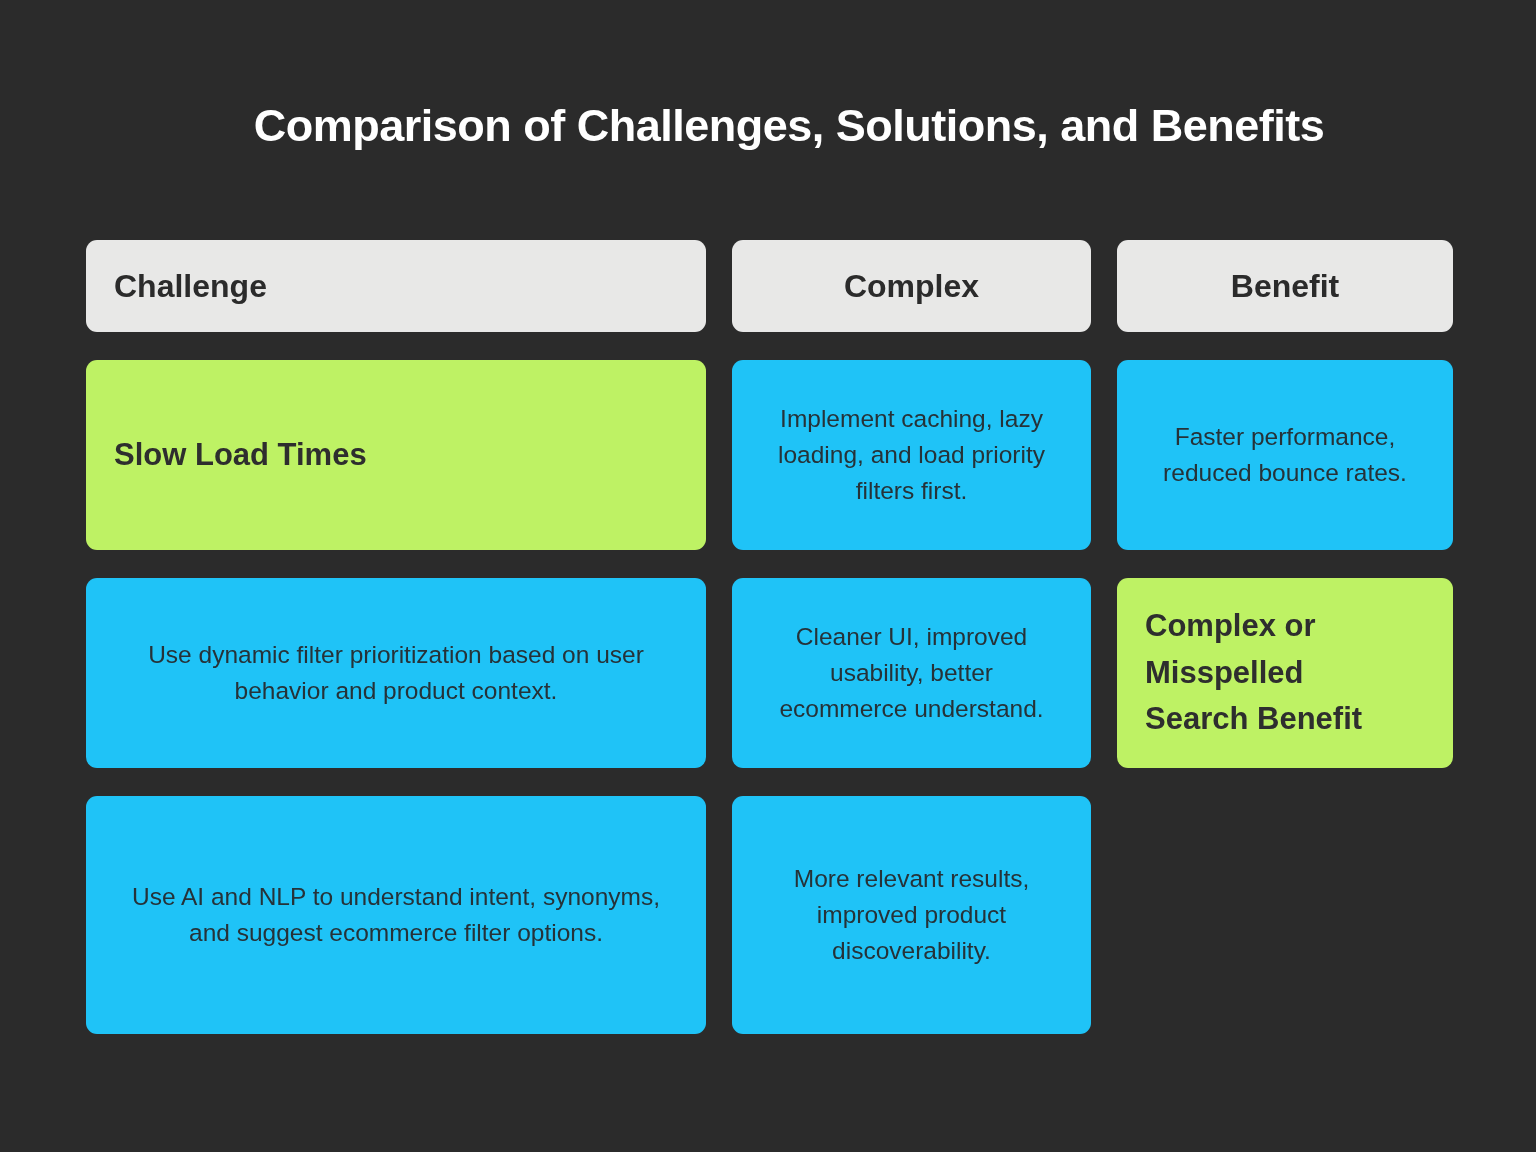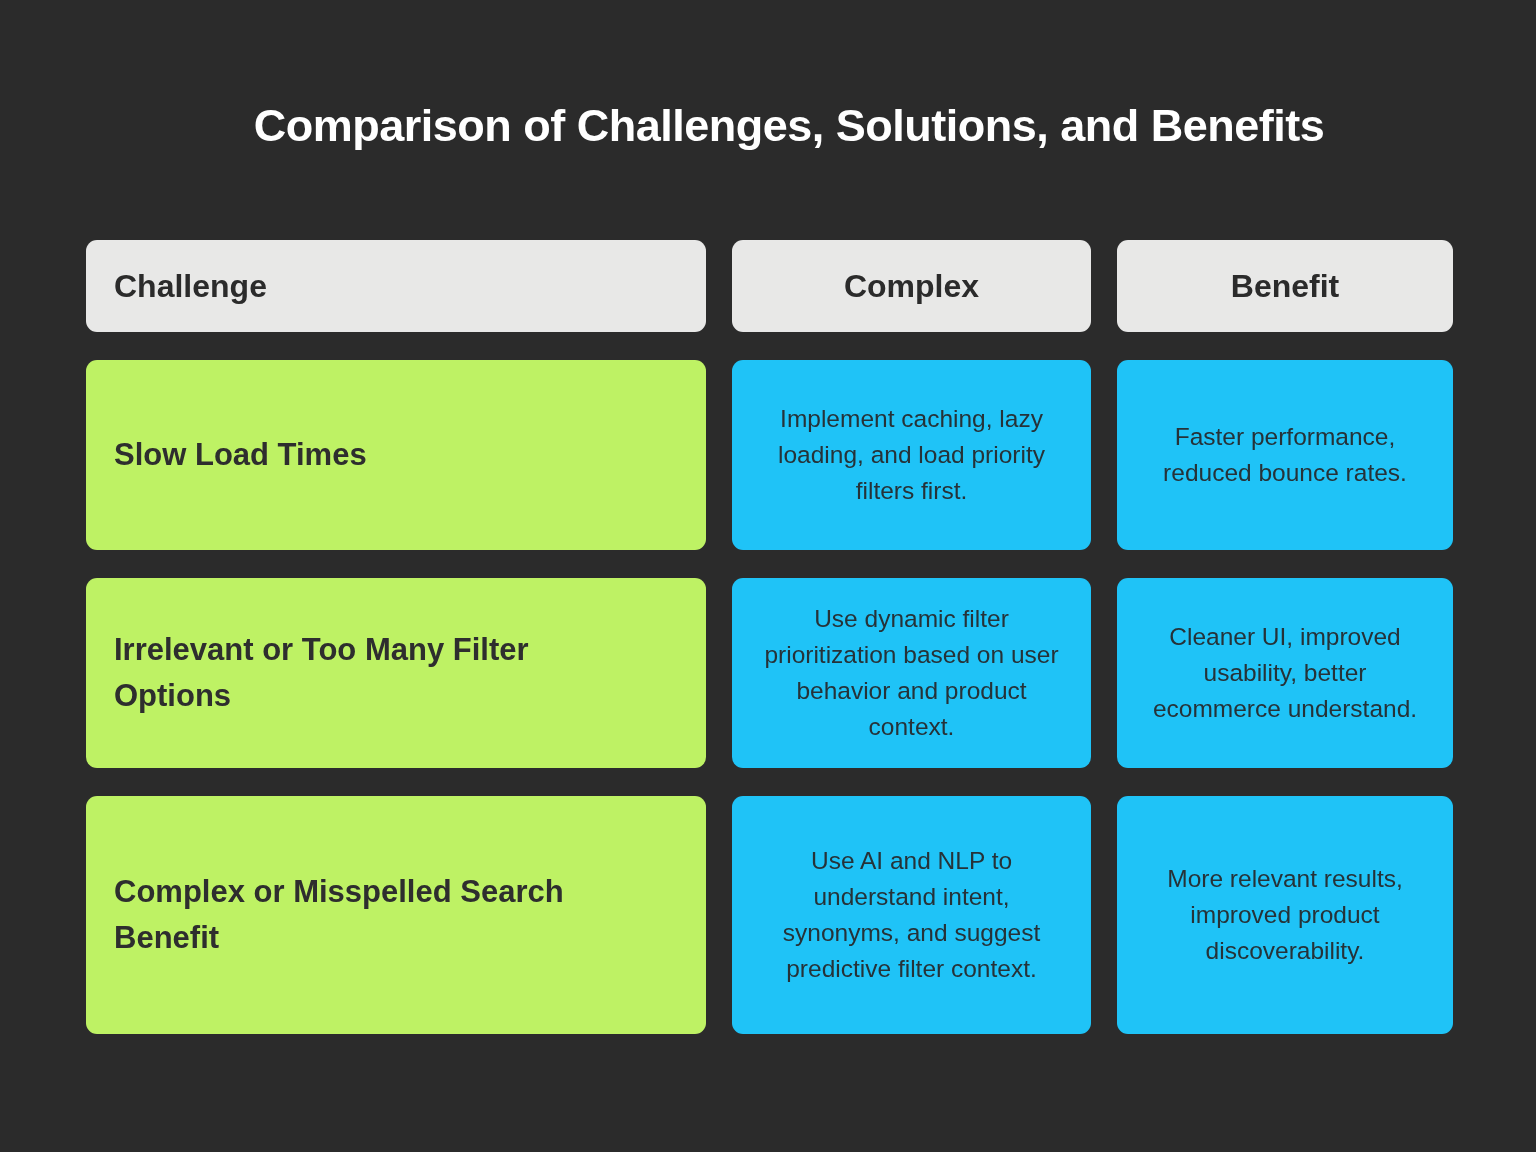--- a/index.html
+++ b/index.html
@@ -84,21 +84,20 @@
   <div class="grid">
 
     <div class="cell header-cell left">Challenge</div>
     <div class="cell header-cell">Complex</div>
     <div class="cell header-cell">Benefit</div>
 
     <div class="cell challenge-cell">Slow Load Times</div>
     <div class="cell info-cell">Implement caching, lazy loading, and load priority filters first.</div>
     <div class="cell info-cell">Faster performance, reduced bounce rates.</div>
 
-    <div class="cell challenge-cell">Irrelevant or Too Many Filter Options</div>
     <div class="cell info-cell">Use dynamic filter prioritization based on user behavior and product context.</div>
     <div class="cell info-cell">Cleaner UI, improved usability, better ecommerce understand.</div>
 
     <div class="cell challenge-cell">Complex or Misspelled Search Benefit</div>
-    <div class="cell info-cell">Use AI and NLP to understand intent, synonyms, and suggest predictive filter context.</div>
+    <div class="cell info-cell">Use AI and NLP to understand intent, synonyms, and suggest ecommerce filter options.</div>
     <div class="cell info-cell">More relevant results, improved product discoverability.</div>
   </div>
 </div>
 
 </body></html>

